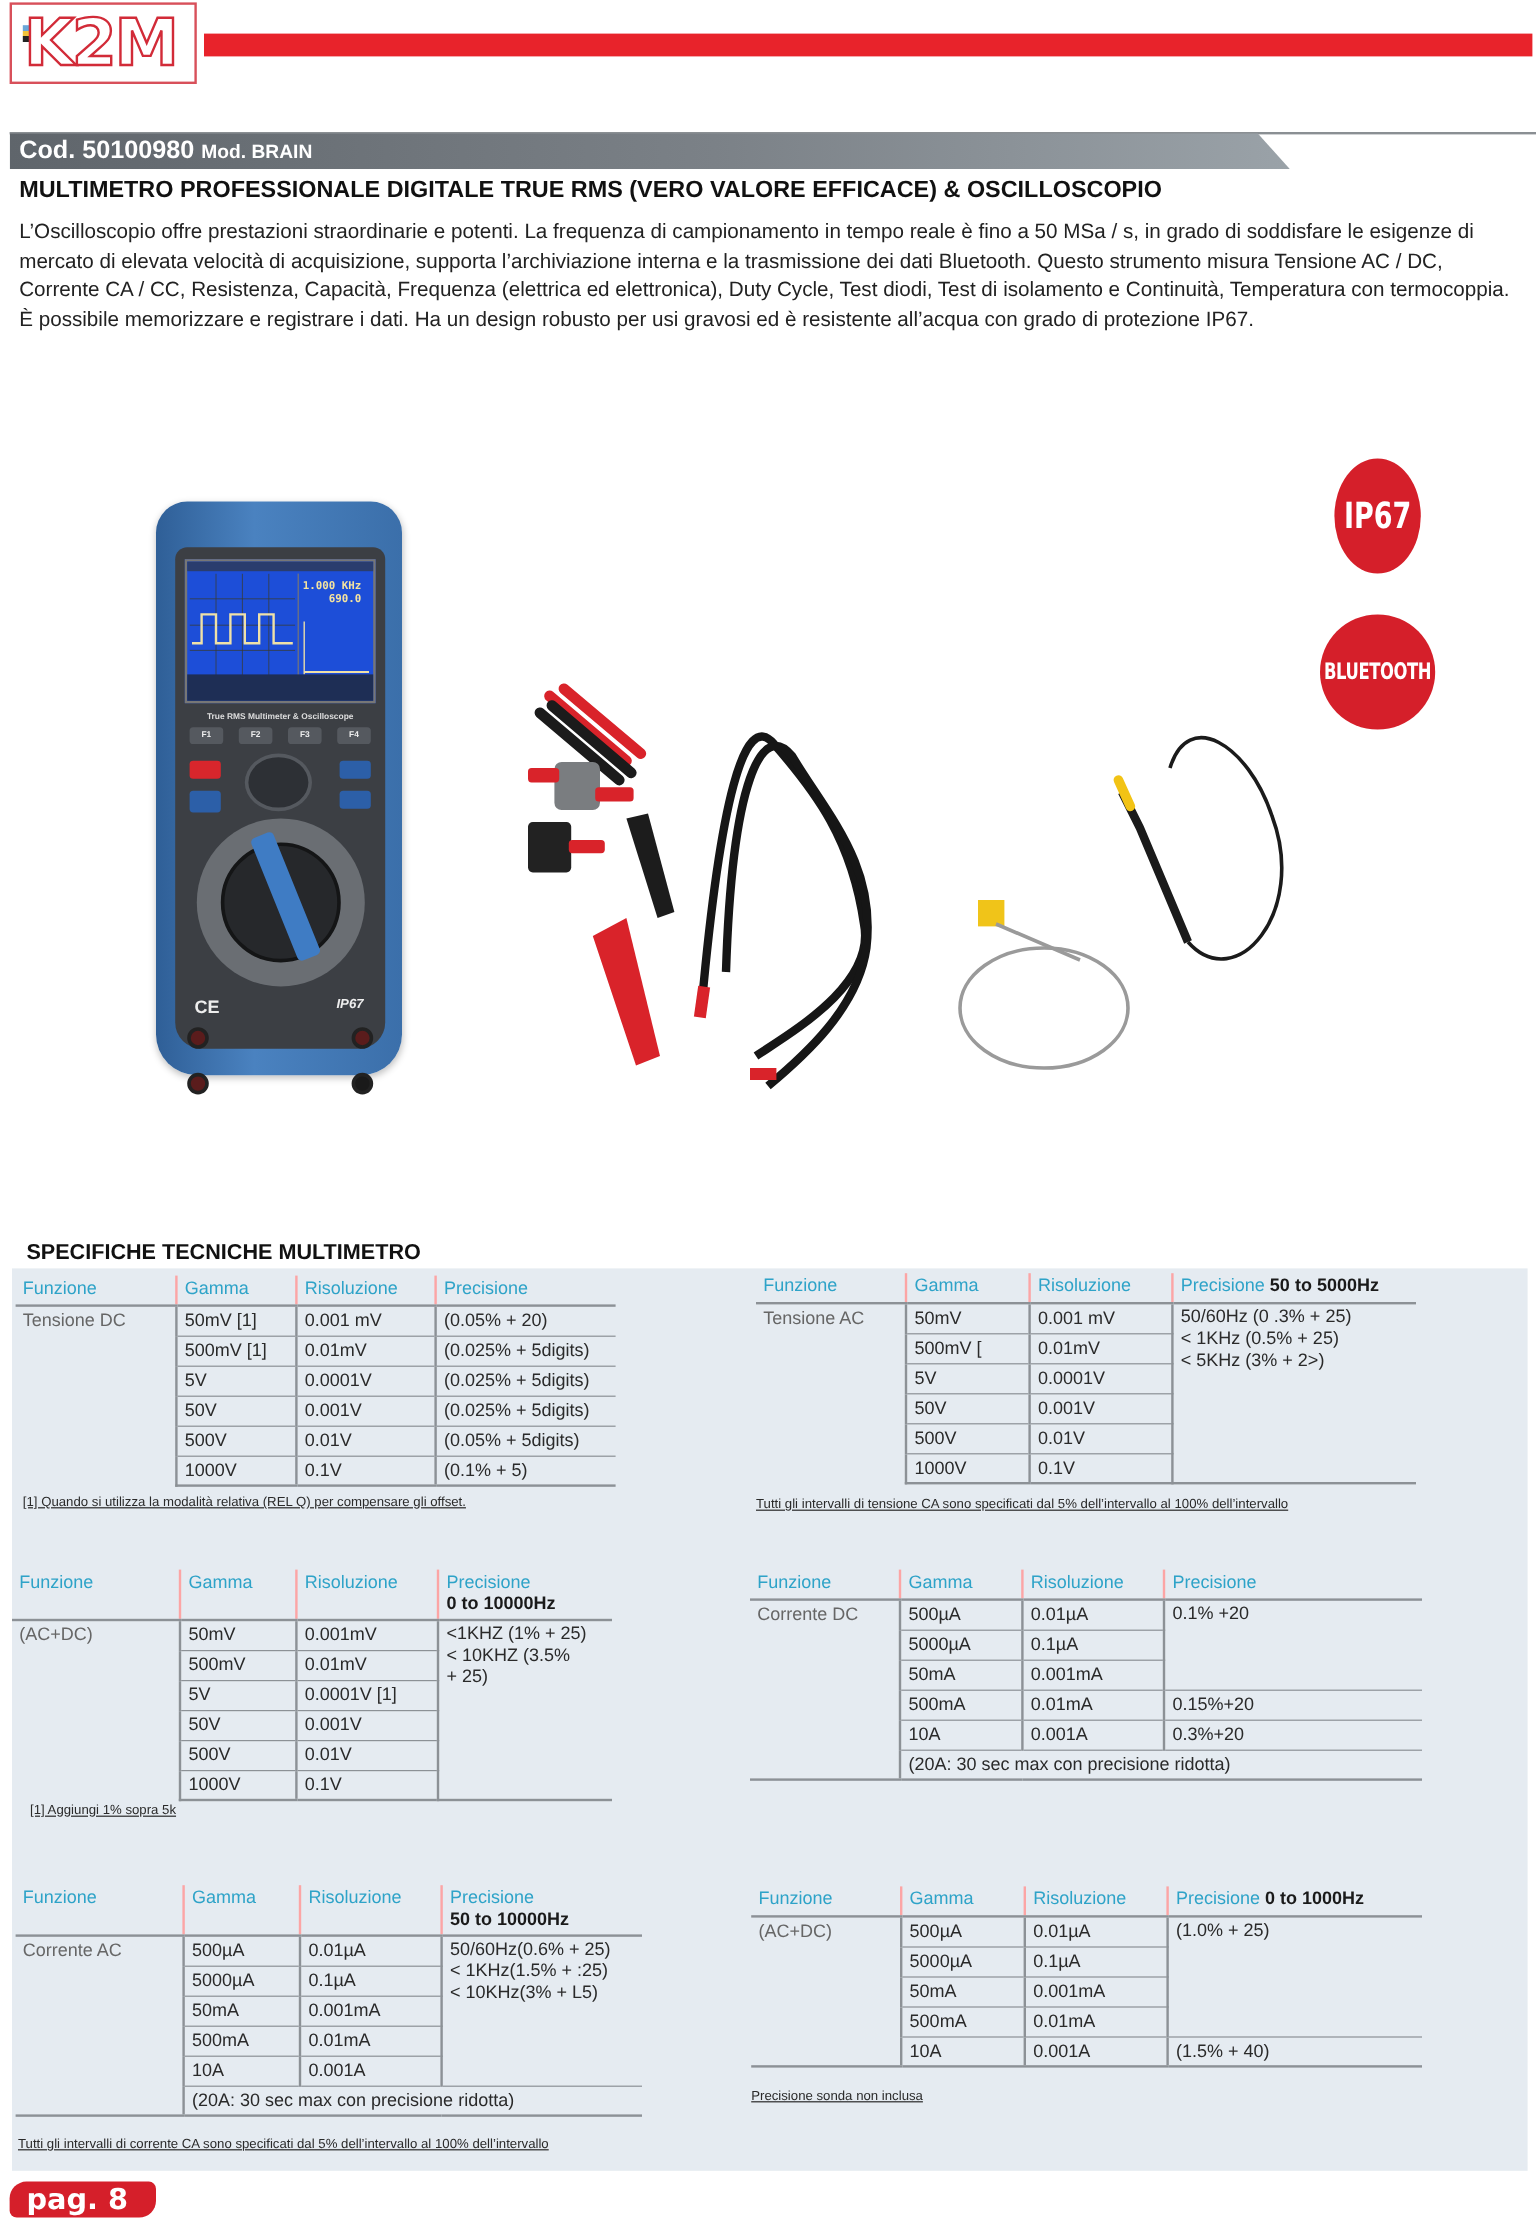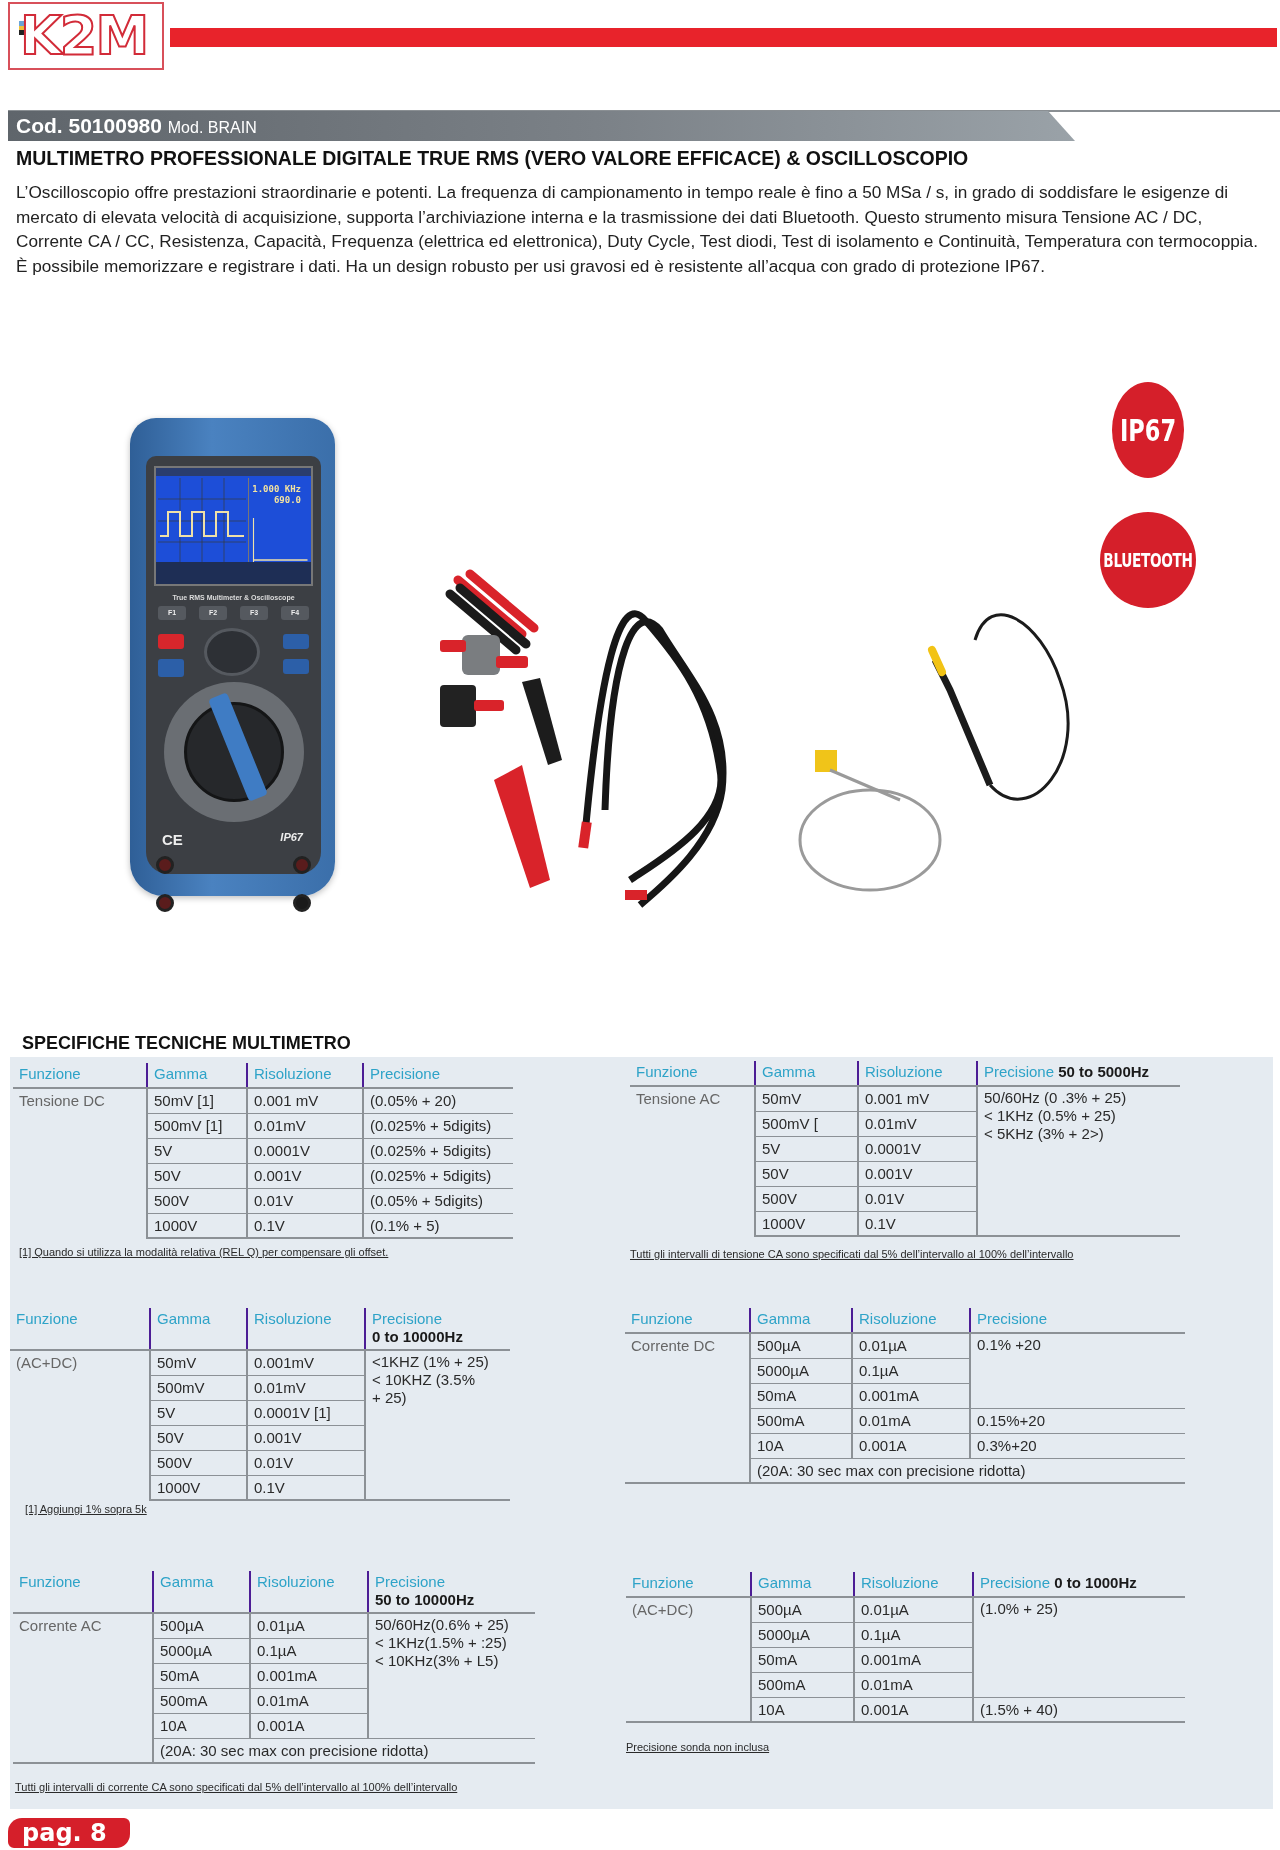--- a/index.html
+++ b/index.html
@@ -8,21 +8,21 @@
 
   
   .logo { left: 8px; top: 2px; width: 156px; height: 68px; border: 2px solid #d8505a; background: #fff; }
   .logo-text { position: absolute; left: 10px; top: 2px; font-family: "DejaVu Sans", sans-serif; font-size: 54px; font-weight: bold; color: #fff; -webkit-text-stroke: 2px #d22b38; letter-spacing: -2px; line-height: 60px; }
   .logo-stripe { position: absolute; left: 9px; top: 17px; width: 7px; height: 14px; background: linear-gradient(#6aa6d8 0 33%, #f0c23b 33% 66%, #222 66%); }
   .red-bar { left: 170px; top: 28px; width: 1107px; height: 19px; background: #e8232b; }
 
   .cod-line { left: 8px; top: 110px; width: 1272px; height: 2px; background: #8a8f93; }
   .cod-bar { left: 8px; top: 111px; width: 1067px; height: 30px; background: linear-gradient(90deg, #5f656b 0%, #7b8187 55%, #9aa2a8 100%); clip-path: polygon(0 0, 1040px 0, 1067px 100%, 0 100%); }
   .cod-text { left: 16px; top: 113px; color: #fff; font-weight: bold; font-size: 21px; line-height: 26px; white-space: nowrap; }
-  .cod-text .mod { font-size: 16px; font-weight: normal; }
+  .cod-text .mod { font-size: 16px; font-weight: bold; }
 
   .title { left: 16px; top: 147px; font-size: 19.5px; font-weight: bold; color: #111; white-space: nowrap; }
   .desc { left: 16px; top: 180px; width: 1245px; font-size: 17.2px; line-height: 24.5px; color: #222; }
   .desc p { margin: 0; }
 
   
   .meter { left: 130px; top: 418px; width: 205px; height: 478px; border-radius: 26px 26px 34px 34px; background: linear-gradient(90deg, #2f5f97 0%, #4a82c0 40%, #3b6faa 100%); box-shadow: 0 2px 6px rgba(0,0,0,0.25); }
   .meter-face { position: absolute; left: 16px; top: 38px; right: 14px; bottom: 22px; background: #3c3f44; border-radius: 10px 10px 22px 22px; }
   .screen { position: absolute; left: 8px; top: 10px; right: 8px; height: 120px; background: #1d4ed8; border: 2px solid #777; }
   .screen-top { position: absolute; left: 0; top: 0; right: 0; height: 8px; background: #2a3d6e; }
@@ -54,21 +54,21 @@
   .badge-bt { left: 1100px; top: 512px; font-size: 15px; }
   .badge-bt span { display: inline-block; transform: scaleX(0.72); letter-spacing: -0.5px; font-size: 19px; }
 
   
   .spec-heading { left: 22px; top: 1033px; font-size: 18px; font-weight: bold; color: #111; white-space: nowrap; }
   .spec-panel { left: 10px; top: 1057px; width: 1263px; height: 752px; background: #e5ebf1; }
 
   table.spec { position: absolute; border-collapse: collapse; font-size: 15px; color: #2a2a2a; }
   table.spec th { color: #2ea3c8; font-weight: normal; text-align: left; padding: 2px 6px 3px 6px; vertical-align: top; border-bottom: 2px solid #8c9196; height: 25px; line-height: 18px; }
   table.spec th .sub { color: #1a1a1a; font-weight: bold; }
-  table.spec th.col2, table.spec th.col3, table.spec th.col4 { border-left: 2px solid #4c1d95; margin-left: 44px; }
+  table.spec th.col2, table.spec th.col3, table.spec th.col4 { border-left: 2px solid #fca5a5; margin-left: 44px; }
   table.spec td { padding: 2px 6px; height: 25px; line-height: 19px; vertical-align: top; border-left: 2px solid #8c9196; border-bottom: 1.5px solid #8c9196; }
   table.spec td.fn { border-left: none; border-bottom: none; color: #666; }
   table.spec td.prec { border-bottom: none; line-height: 18px; }
   table.spec tr.last td { border-bottom: 2px solid #8c9196; }
   table.spec td.note { border-bottom: 2px solid #8c9196; }
   .footnote { font-size: 11px; color: #2a2a2a; white-space: nowrap; text-decoration: underline; }
 
   .page-tag { left: 8px; top: 1818px; width: 122px; height: 30px; border-radius: 14px 6px 14px 6px; background: #d51f2a; color: #fff; font-size: 24px; font-weight: bold; font-family: "DejaVu Sans", sans-serif; line-height: 30px; padding-left: 14px; }
 </style>
 </head>

